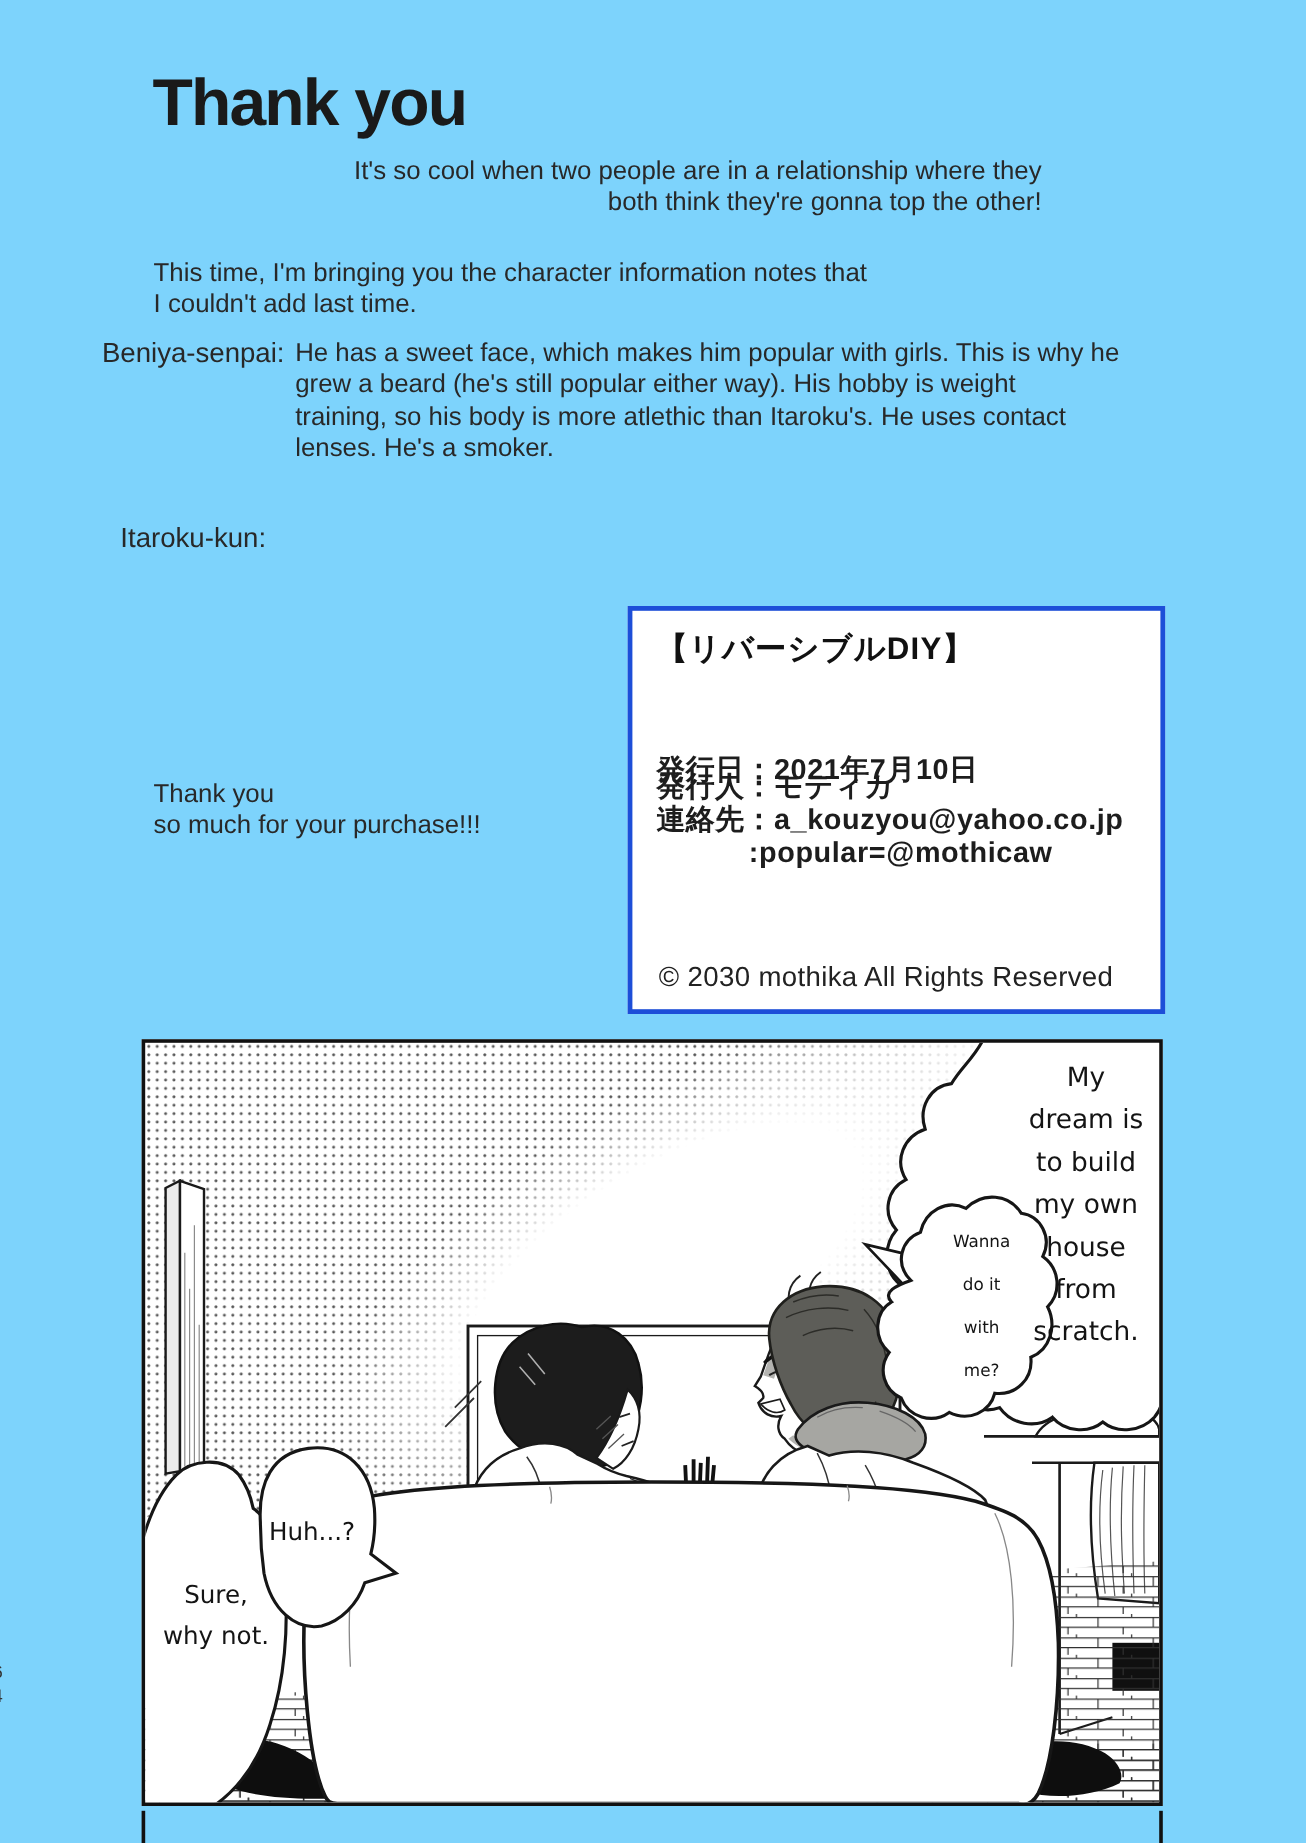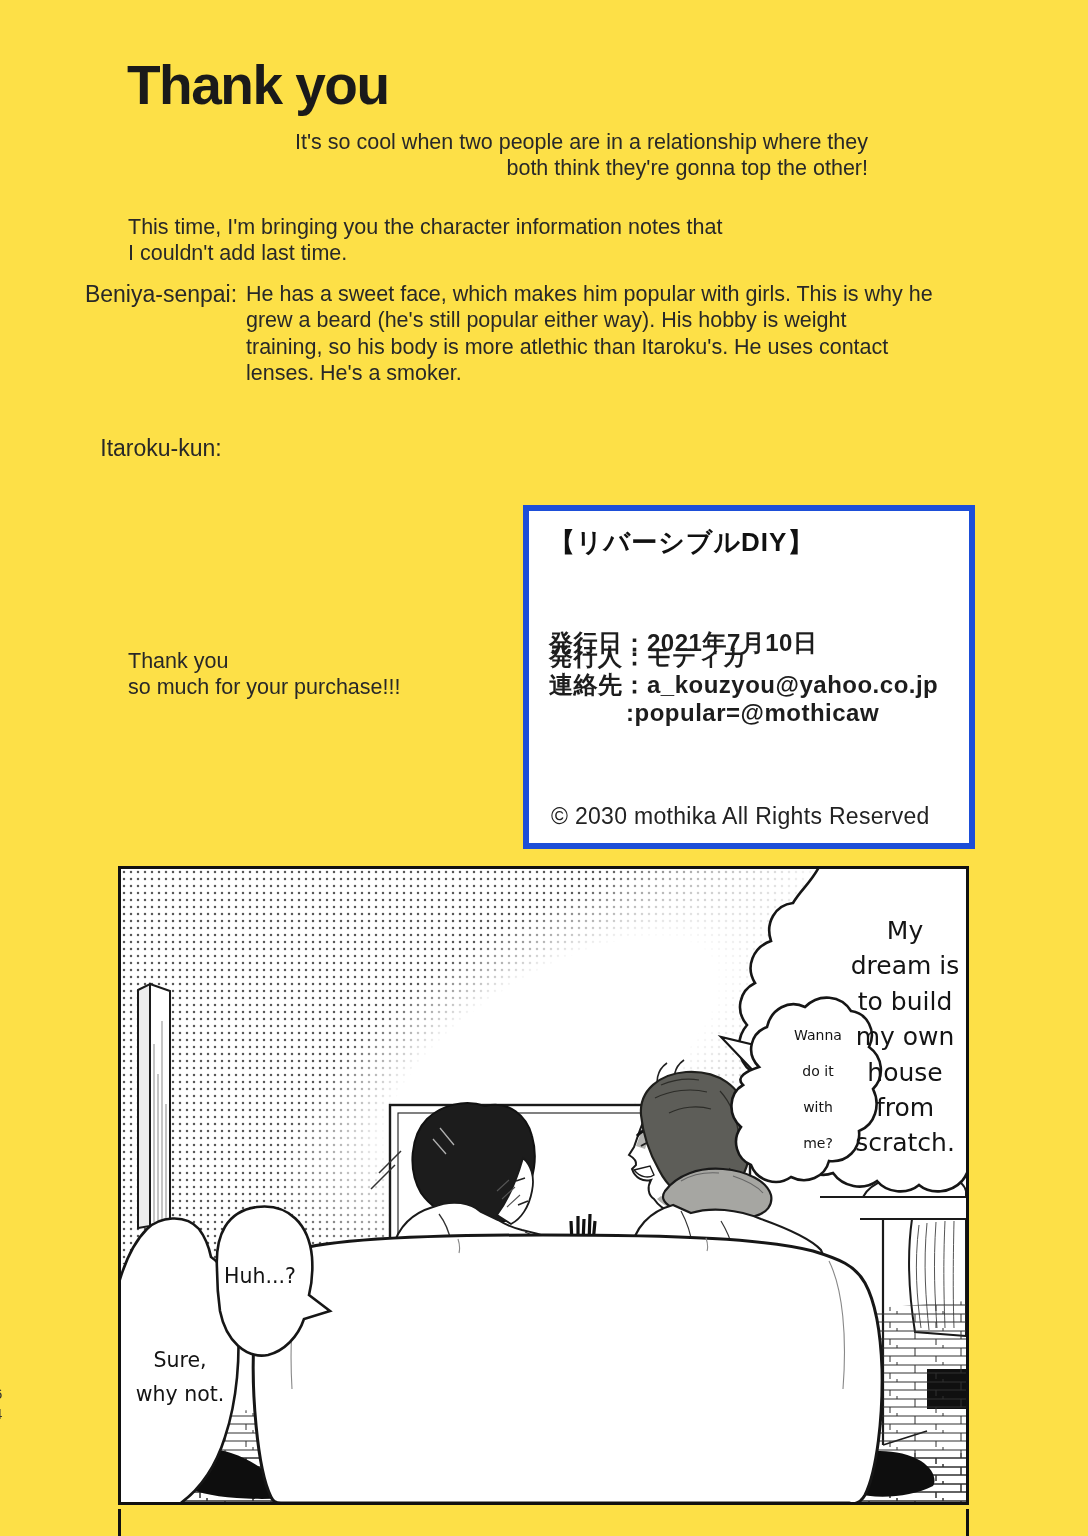--- a/index.html
+++ b/index.html
@@ -1,32 +1,32 @@
 <!DOCTYPE html>
 <html><head>
 <meta charset="utf-8">
 <style>
   html,body{margin:0;padding:0;background:#fff;}
-  .page{position:relative;width:1088px;height:1536px;background:#fde047;overflow:hidden;
+  .page{position:relative;width:1088px;height:1536px;background:#7dd3fc;overflow:hidden;
         font-family:"Liberation Sans",sans-serif;color:#202020;}
   .abs{position:absolute;}
   .pre{white-space:pre-line;}
   .h1{font-size:55px;line-height:58px;font-weight:700;letter-spacing:-1.5px;color:#1a1a1a;}
   .body-text{font-size:21.5px;line-height:26.4px;color:#282828;}
   .char-label{font-size:23px;line-height:26.4px;color:#282828;text-align:center;}
-  .colophon{border:6px solid #1d4ed8;background:#fff;}
+  .colophon{border:4px solid #1d4ed8;background:#fff;}
   .jp{font-weight:700;font-size:24px;color:#1d1d1d;letter-spacing:0.5px;}
   .jp-title{font-weight:700;font-size:26px;color:#111;letter-spacing:1px;}
   .copyright{font-weight:400;font-size:23px;color:#222;letter-spacing:0.3px;}
   .panel{left:118px;top:866px;width:845px;height:633px;border:3px solid #111;overflow:hidden;background:#fff;}
   .bubble-text{font-family:"DejaVu Sans",sans-serif;color:#141414;text-align:center;}
-  .bt-dream{left:722px;top:12px;width:124px;font-size:25px;line-height:35.4px;margin-top:32px;}
+  .bt-dream{left:722px;top:12px;width:124px;font-size:22px;line-height:35.4px;}
   .bt-wanna{left:642px;top:148px;width:110px;font-size:14px;line-height:36px;}
   .bt-huh{left:84px;top:395px;width:110px;font-size:20.5px;}
-  .bt-sure{left:-2px;top:444px;width:122px;font-size:20.5px;line-height:33.5px;margin-top:31px;}
+  .bt-sure{left:-2px;top:444px;width:122px;font-size:20.5px;line-height:33.5px;}
   .page-num{left:-6px;top:1384px;font-size:15px;line-height:20px;color:#333;}
   .stub{width:3px;background:#111;}
 </style>
 </head>
 <body>
 
 <div class="page">
 
   <div class="abs h1" style="left:127px;top:56px;">Thank you</div>
 

